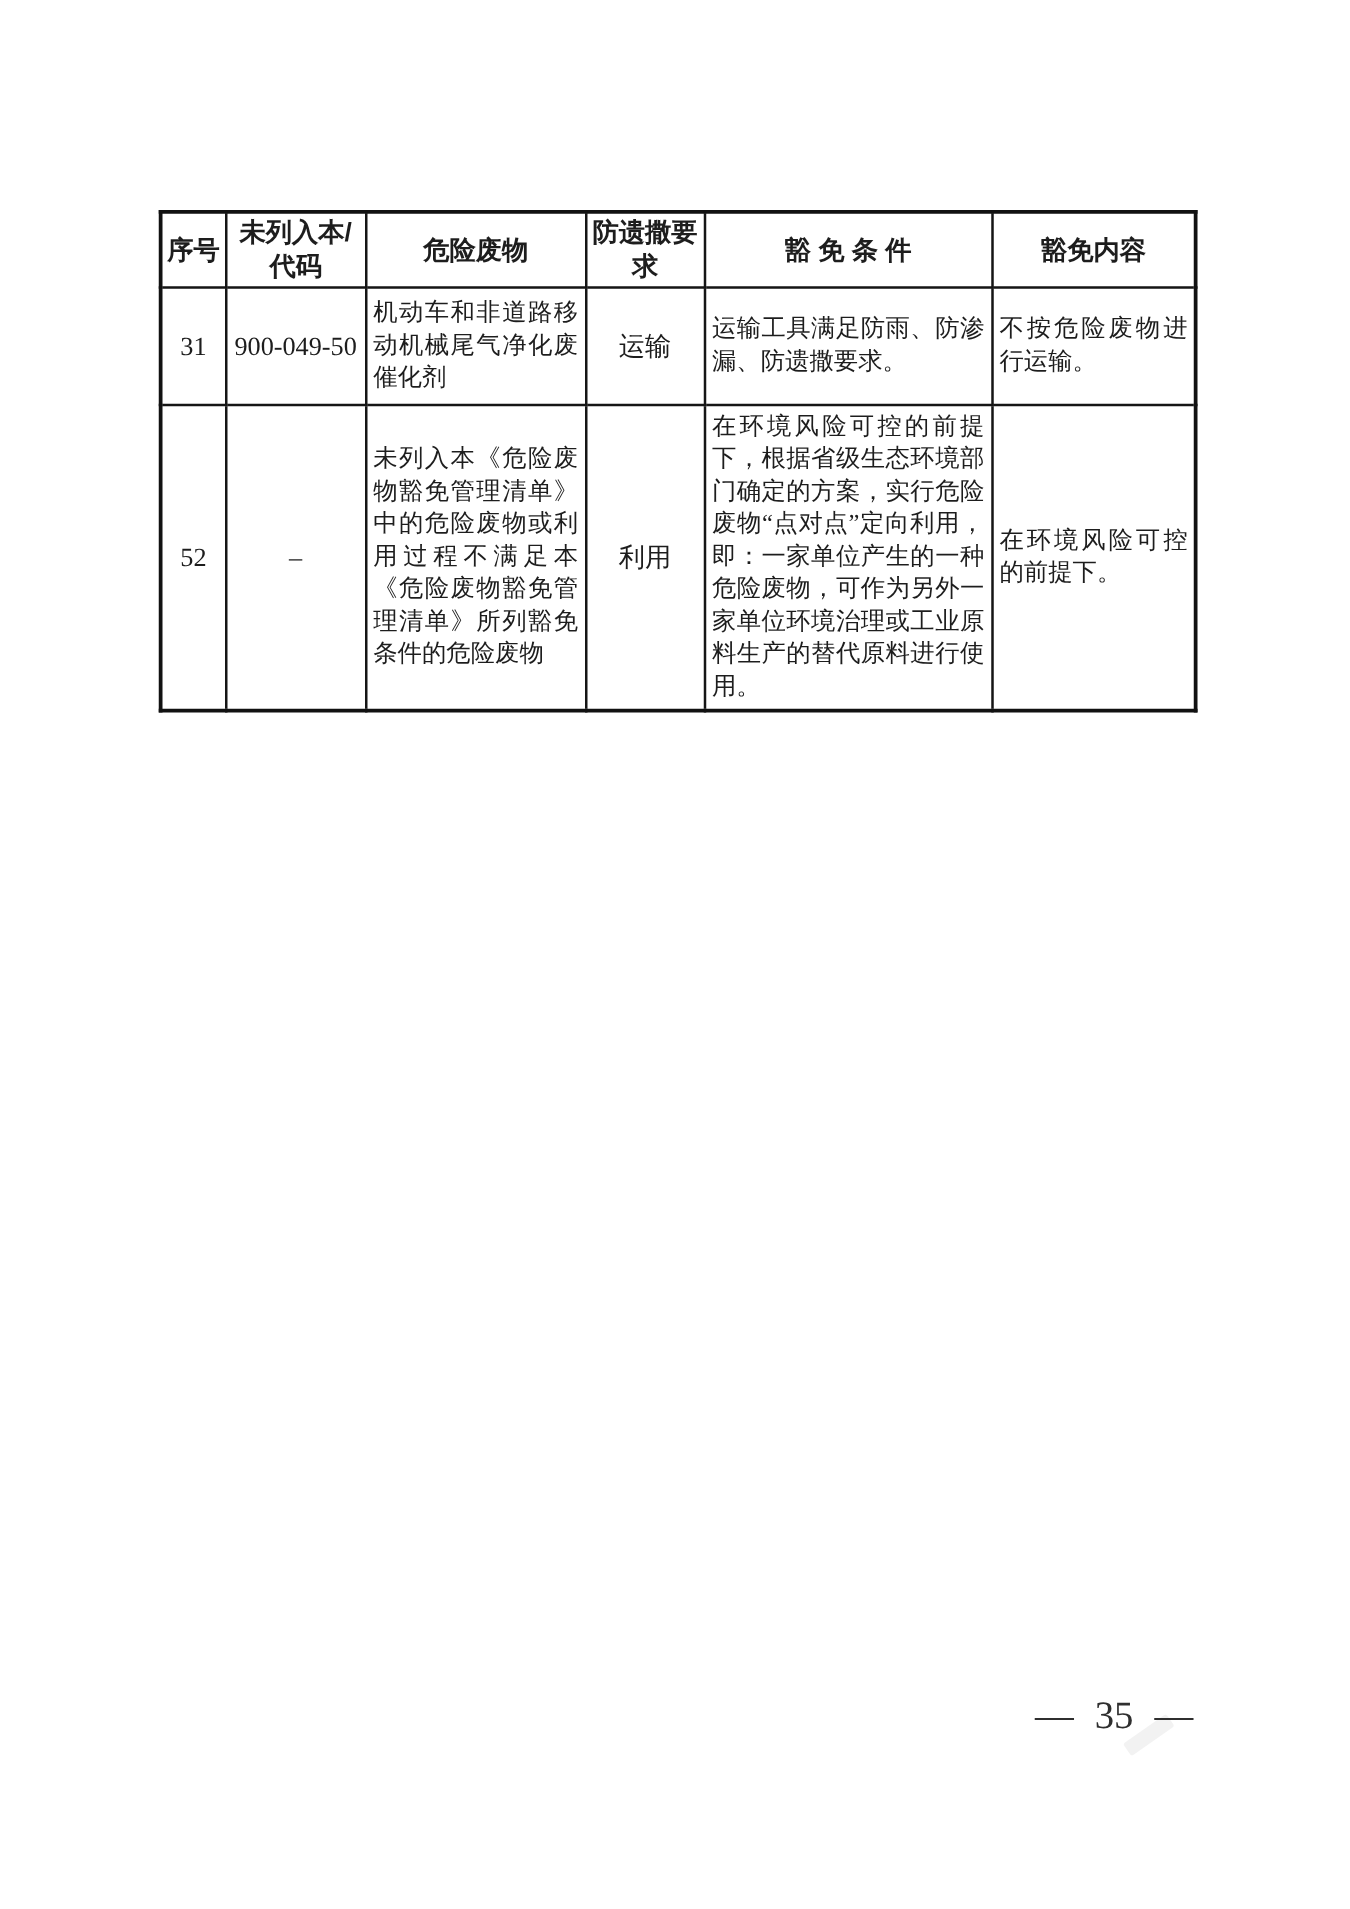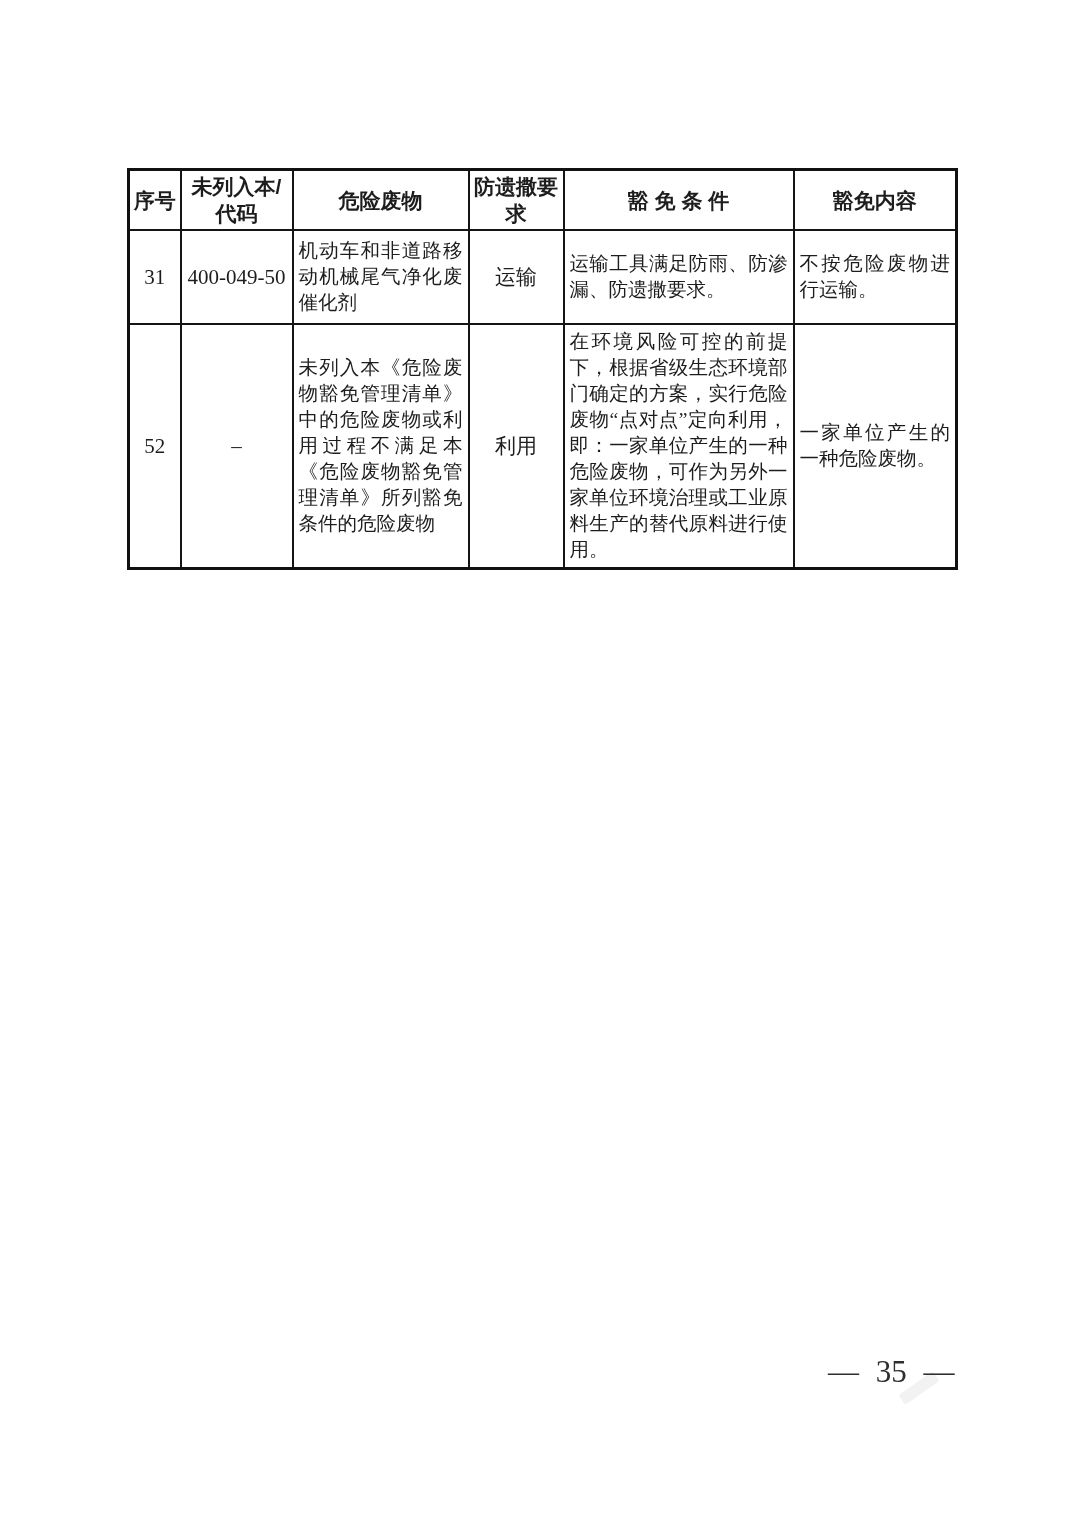--- a/index.html
+++ b/index.html
@@ -95,33 +95,33 @@
         <th>未列入本/代码</th>
         <th>危险废物</th>
         <th>防遗撒要求</th>
         <th>豁 免 条 件</th>
         <th>豁免内容</th>
       </tr>
     </thead>
     <tbody>
       <tr class="row-31">
         <td class="cell-center">31</td>
-        <td class="cell-center">400-049-50</td>
+        <td class="cell-center">900-049-50</td>
         <td class="cell-text">机动车和非道路移动机械尾气净化废催化剂</td>
         <td class="cell-center">运输</td>
         <td class="cell-text">运输工具满足防雨、防渗漏、防遗撒要求。</td>
         <td class="cell-text">不按危险废物进行运输。</td>
       </tr>
       <tr class="row-32">
         <td class="cell-center">52</td>
         <td class="cell-center">–</td>
         <td class="cell-text">未列入本《危险废物豁免管理清单》中的危险废物或利用过程不满足本《危险废物豁免管理清单》所列豁免条件的危险废物</td>
         <td class="cell-center">利用</td>
         <td class="cell-text">在环境风险可控的前提下，根据省级生态环境部门确定的方案，实行危险废物“点对点”定向利用，即：一家单位产生的一种危险废物，可作为另外一家单位环境治理或工业原料生产的替代原料进行使用。</td>
-        <td class="cell-text">一家单位产生的一种危险废物。</td>
+        <td class="cell-text">在环境风险可控的前提下。</td>
       </tr>
     </tbody>
   </table>
 
   <div class="watermark-streak"></div>
 
   <div class="page-number">— 35 —</div>
 
 </div>
 

